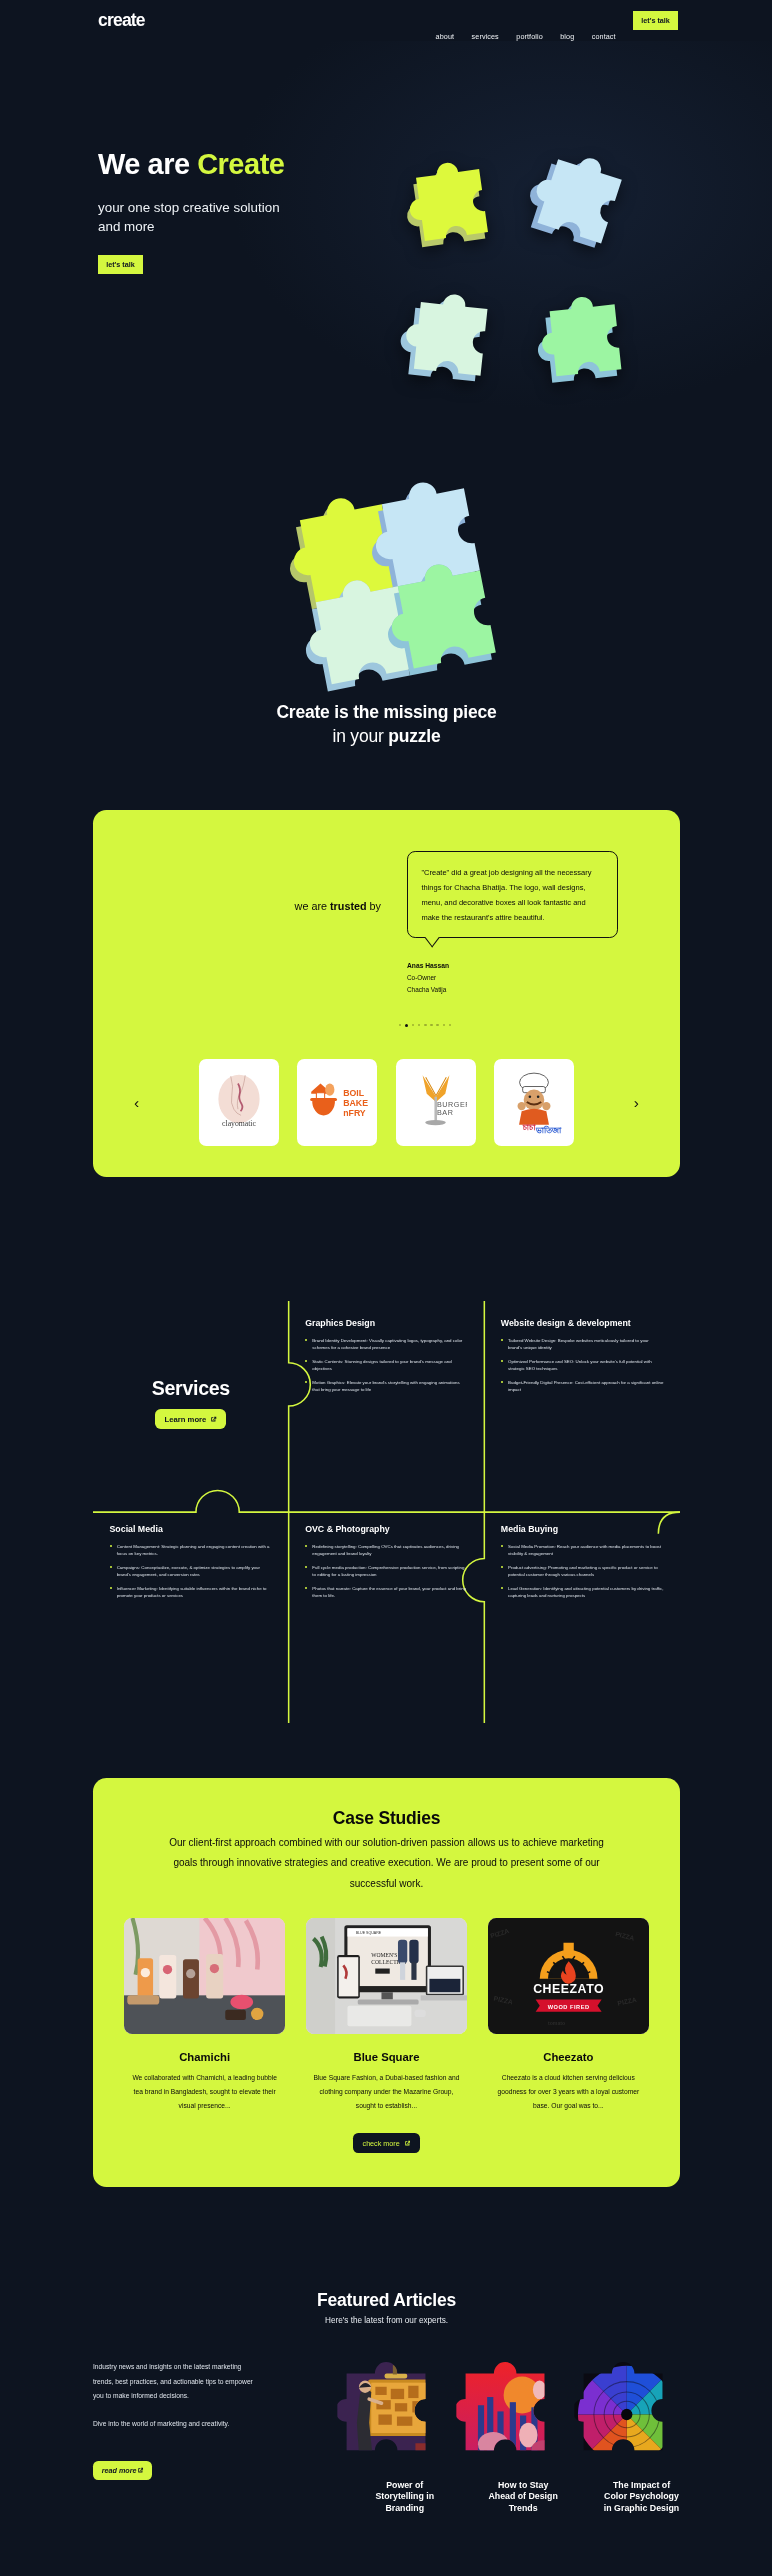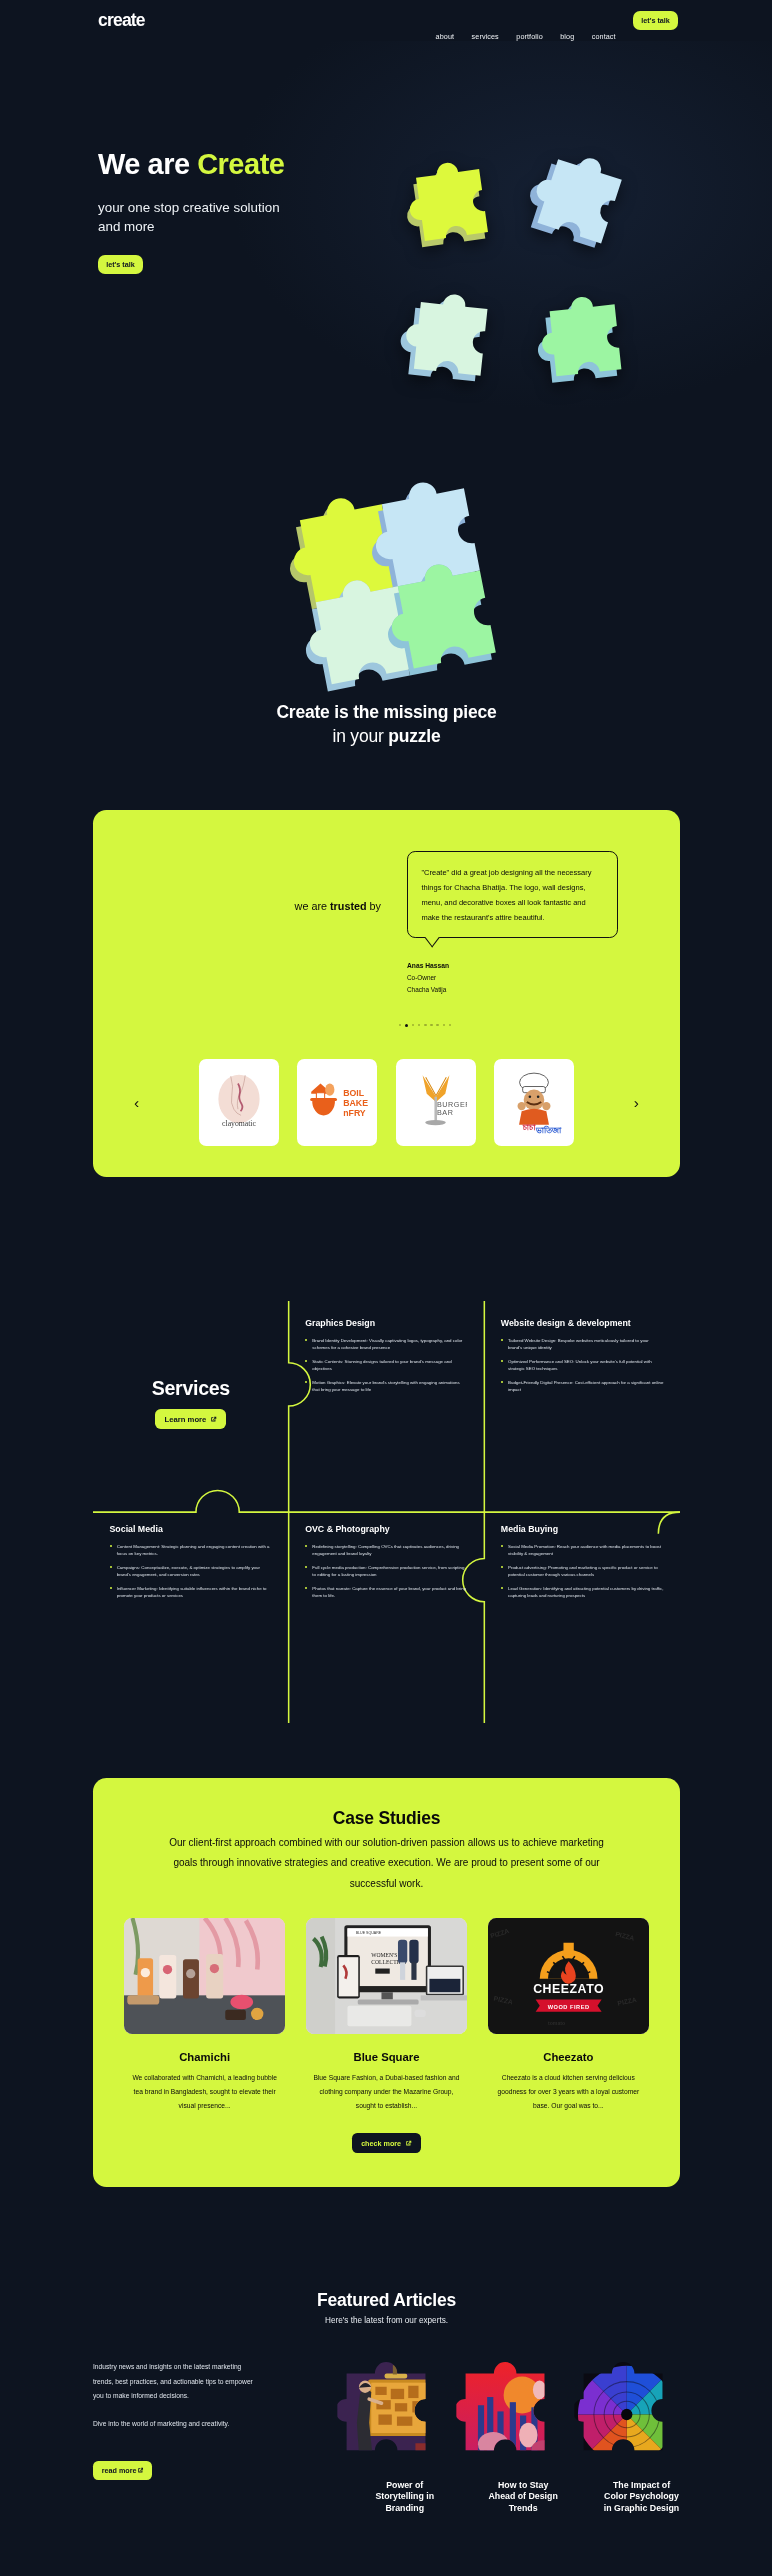--- a/index.html
+++ b/index.html
@@ -41,21 +41,21 @@
     color: #f0f3f6;
     text-decoration: none;
     cursor: pointer;
     letter-spacing: 0.1px;
     margin-top: 32px;
   }
   .btn-lime {
     background: #d4f73f;
     color: #0d1420;
     border: none;
-    border-radius: 7px;
+    border-radius: 0;
     padding: 4.6px 8.2px;
     font-size: 7.2px;
     font-weight: 700;
     cursor: pointer;
     font-family: "Liberation Sans", sans-serif;
   }
 
   
   .hero {
     position: relative;
@@ -266,21 +266,21 @@
     height: 116px; border-radius: 8.2px; overflow: hidden;
     position: relative; background:#e9e9e9;
   }
   .case-name { margin-top: 16.5px; font-size: 11.3px; font-weight: 700; }
   .case-desc { margin-top: 8.2px; font-size: 6.7px; line-height: 2.05; padding: 0 3.1px; }
   .btn-dark {
     margin-top: 20.6px;
     background: #0d1420; color: #d4f73f;
     border: none; border-radius: 5.2px;
     padding: 5.7px 9.3px;
-    font-size: 7.2px; font-weight: 700;
+    font-size: 7.2px; font-weight: 400;
     display: inline-flex; align-items: center; gap: 4.1px;
     cursor: pointer;
     font-family: "Liberation Sans", sans-serif;
   }
 
   
   .articles { background: #0d1420; padding: 57px 0 62px; }
   .art-head { text-align: center; }
   .art-h2 { font-size: 17.5px; font-weight: 700; letter-spacing: -0.2px; }
   .art-sub { margin-top: 5px; font-size: 8.2px; color: #e8ecf1; }
@@ -294,20 +294,21 @@
   .art-p + .art-p { margin-top: 14.4px; }
   .btn-read {
     margin-top: 30px;
     background: #d4f73f; color: #0d1420;
     border: none; border-radius: 5.2px;
     padding: 5.2px 8.8px;
     font-size: 7.2px; font-weight: 700;
     display: inline-flex; align-items: center; gap: 0;
     cursor: pointer;
     font-family: "Liberation Sans", sans-serif;
+    font-style: italic;
   }
   .art-cards { flex: 1; display: flex; gap: 12.4px; justify-content: flex-end; }
   .art-card { width: 106px; text-align: center; }
   .art-thumb { width: 106px; height: 113px; position: relative; }
   .art-title { margin-top: 8.2px; font-size: 8.8px; font-weight: 700; line-height: 1.32; margin-left: 29px; }
 </style>
 </head>
 <body>
 
 <div class="page">

